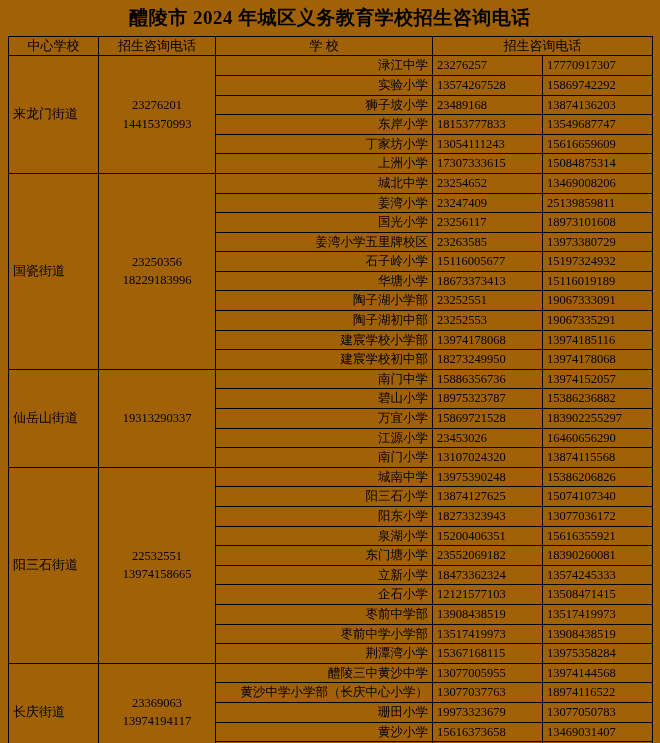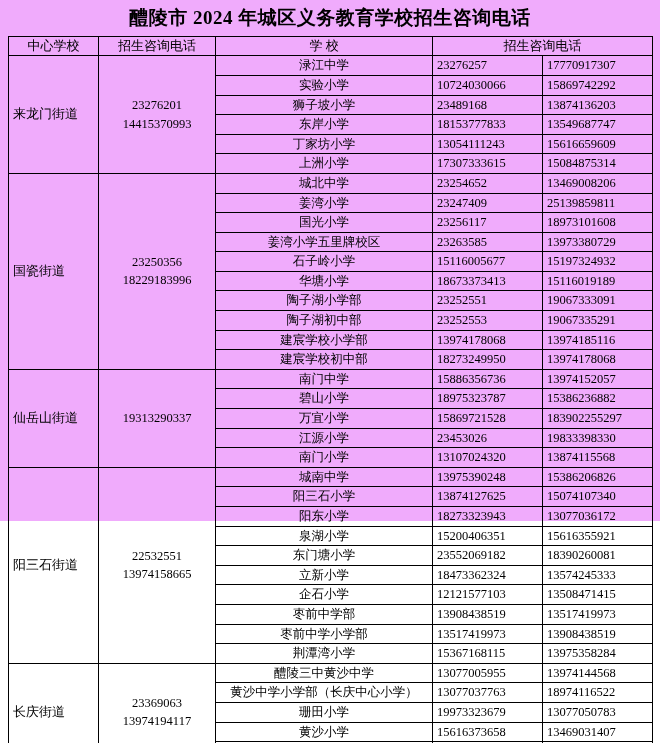--- a/index.html
+++ b/index.html
@@ -9,23 +9,23 @@
   }
   body {
     width: 660px;
     height: 743px;
     font-family: "Liberation Serif", "DejaVu Serif", serif;
     color: #000000;
     overflow: hidden;
   }
   #page {
     width: 660px;
-    height: 521px;
+    height: 743px;
     position: relative;
-    background: #f0abfc;
+    background: #a16207;
     box-sizing: border-box;
     padding: 0 8px;
   }
   #doc-title {
     text-align: center;
     font-size: 19px;
     font-weight: bold;
     letter-spacing: 0.5px;
     padding-top: 6px;
     padding-bottom: 6px;
@@ -62,21 +62,21 @@
   td.street-phone {
     text-align: center;
     font-size: 12.5px;
     line-height: 17px;
     margin-left: 44px;
   }
   td.street-phone .ln {
     display: block;
   }
   td.school-name {
-    text-align: center;
+    text-align: right;
     padding-left: 7px;
     font-size: 12.5px;
   }
   td.num {
     text-align: left;
     padding-left: 6px;
     font-size: 12.5px;
     font-family: "Liberation Serif", "DejaVu Serif", serif;
   }
   col.c-street { width: 90px; }
@@ -114,21 +114,21 @@
           <td class="street-phone" rowspan="6">
             <span class="ln">23276201</span>
             <span class="ln">14415370993</span>
           </td>
           <td class="school-name">渌江中学</td>
           <td class="num">23276257</td>
           <td class="num">17770917307</td>
         </tr>
         <tr>
           <td class="school-name">实验小学</td>
-          <td class="num">10724030066</td>
+          <td class="num">13574267528</td>
           <td class="num">15869742292</td>
         </tr>
         <tr>
           <td class="school-name">狮子坡小学</td>
           <td class="num">23489168</td>
           <td class="num">13874136203</td>
         </tr>
         <tr>
           <td class="school-name">东岸小学</td>
           <td class="num">18153777833</td>
@@ -214,21 +214,21 @@
           <td class="num">15386236882</td>
         </tr>
         <tr>
           <td class="school-name">万宜小学</td>
           <td class="num">15869721528</td>
           <td class="num">183902255297</td>
         </tr>
         <tr>
           <td class="school-name">江源小学</td>
           <td class="num">23453026</td>
-          <td class="num">19833398330</td>
+          <td class="num">16460656290</td>
         </tr>
         <tr>
           <td class="school-name">南门小学</td>
           <td class="num">13107024320</td>
           <td class="num">13874115568</td>
         </tr>
         <tr>
           <td class="street-name" rowspan="10">阳三石街道</td>
           <td class="street-phone" rowspan="10">
             <span class="ln">22532551</span>

